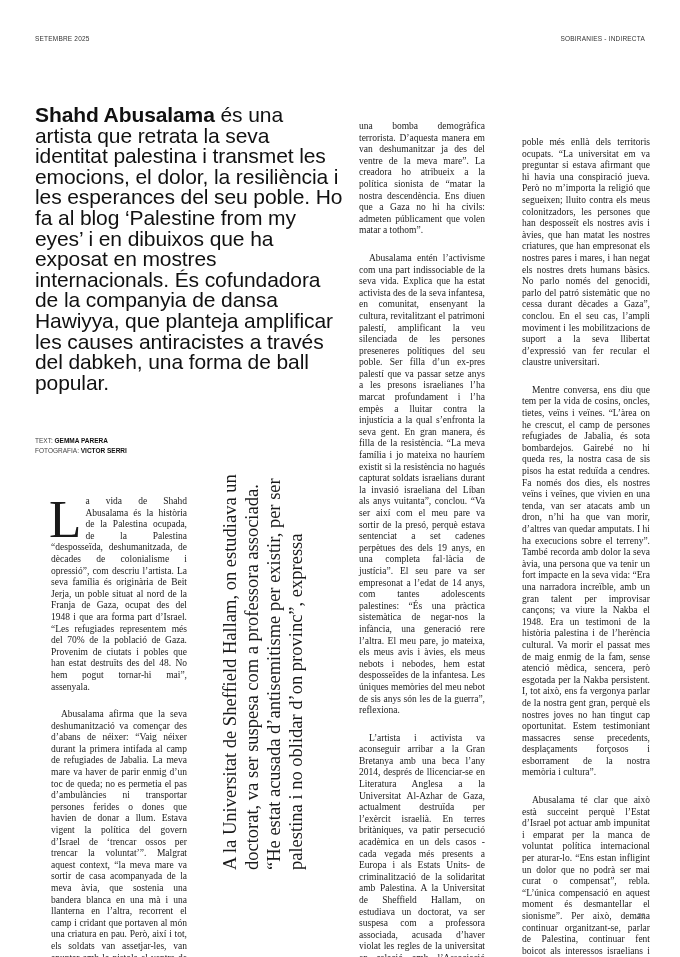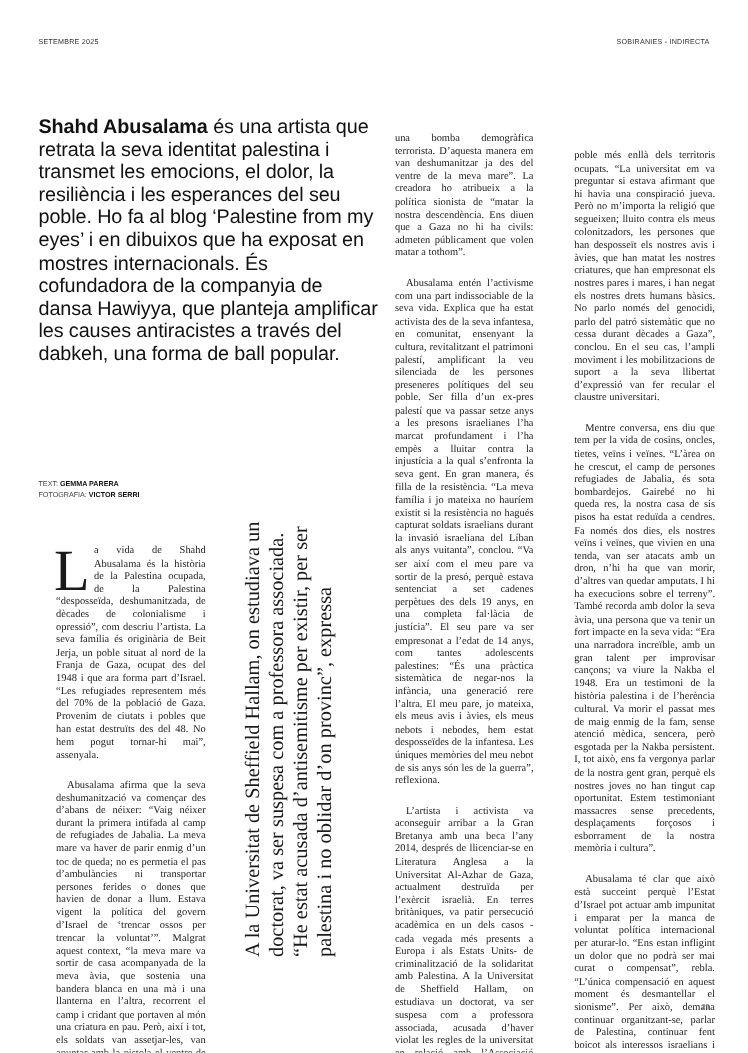--- a/index.html
+++ b/index.html
@@ -1,20 +1,20 @@
 <!DOCTYPE html>
 <html><head>
 <meta charset="utf-8">
 <style>
   html, body { margin: 0; padding: 0; background: #ffffff; }
   body { width: 680px; height: 957px; position: relative; overflow: hidden; color: #1a1a1a; }
   .running-head { position: absolute; top: 35px; font-family: "Liberation Sans", sans-serif; font-size: 6.5px; letter-spacing: 0.2px; color: #333; text-transform: uppercase; }
   .rh-left { left: 35px; }
   .rh-right { right: 35px; }
-  .intro { position: absolute; left: 35px; top: 105px; width: 310px; font-family: "Liberation Sans", sans-serif; font-size: 18px; line-height: 20.6px; color: #111; letter-spacing: -0.1px; }
+  .intro { position: absolute; left: 35px; top: 105px; width: 310px; font-family: "Liberation Sans", sans-serif; font-size: 21px; line-height: 20.6px; color: #111; letter-spacing: -0.1px; }
   .intro b { font-weight: 800; }
   .credits { position: absolute; left: 35px; top: 436px; font-family: "Liberation Sans", sans-serif; font-size: 6.5px; line-height: 10px; color: #444; text-transform: uppercase; }
   .credits b { color: #111; font-weight: bold; }
   .col { position: absolute; font-family: "Liberation Serif", serif; font-size: 9.5px; line-height: 11.6px; text-align: justify; color: #1a1a1a; hyphens: auto; }
   .col p { margin: 16px; text-indent: 10px; }
   .col p.first { text-indent: 0; }
   .col-1 { left: 35px; top: 480px; width: 168px; }
   .col-2 { left: 343px; top: 105px; width: 158px; }
   .col-3 { left: 506px; top: 121px; width: 160px; }
   .dropcap { float: left; font-size: 53px; line-height: 42px; margin: 2px 4px 0 -2px; font-family: "Liberation Serif", serif; font-weight: normal; }

